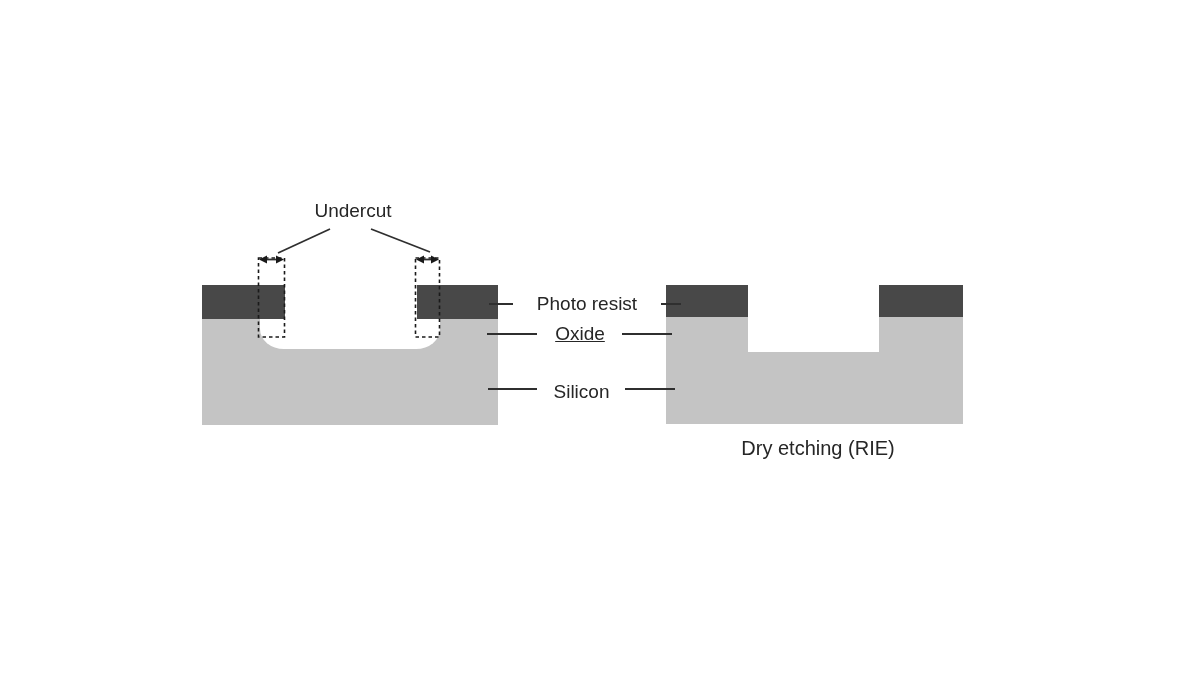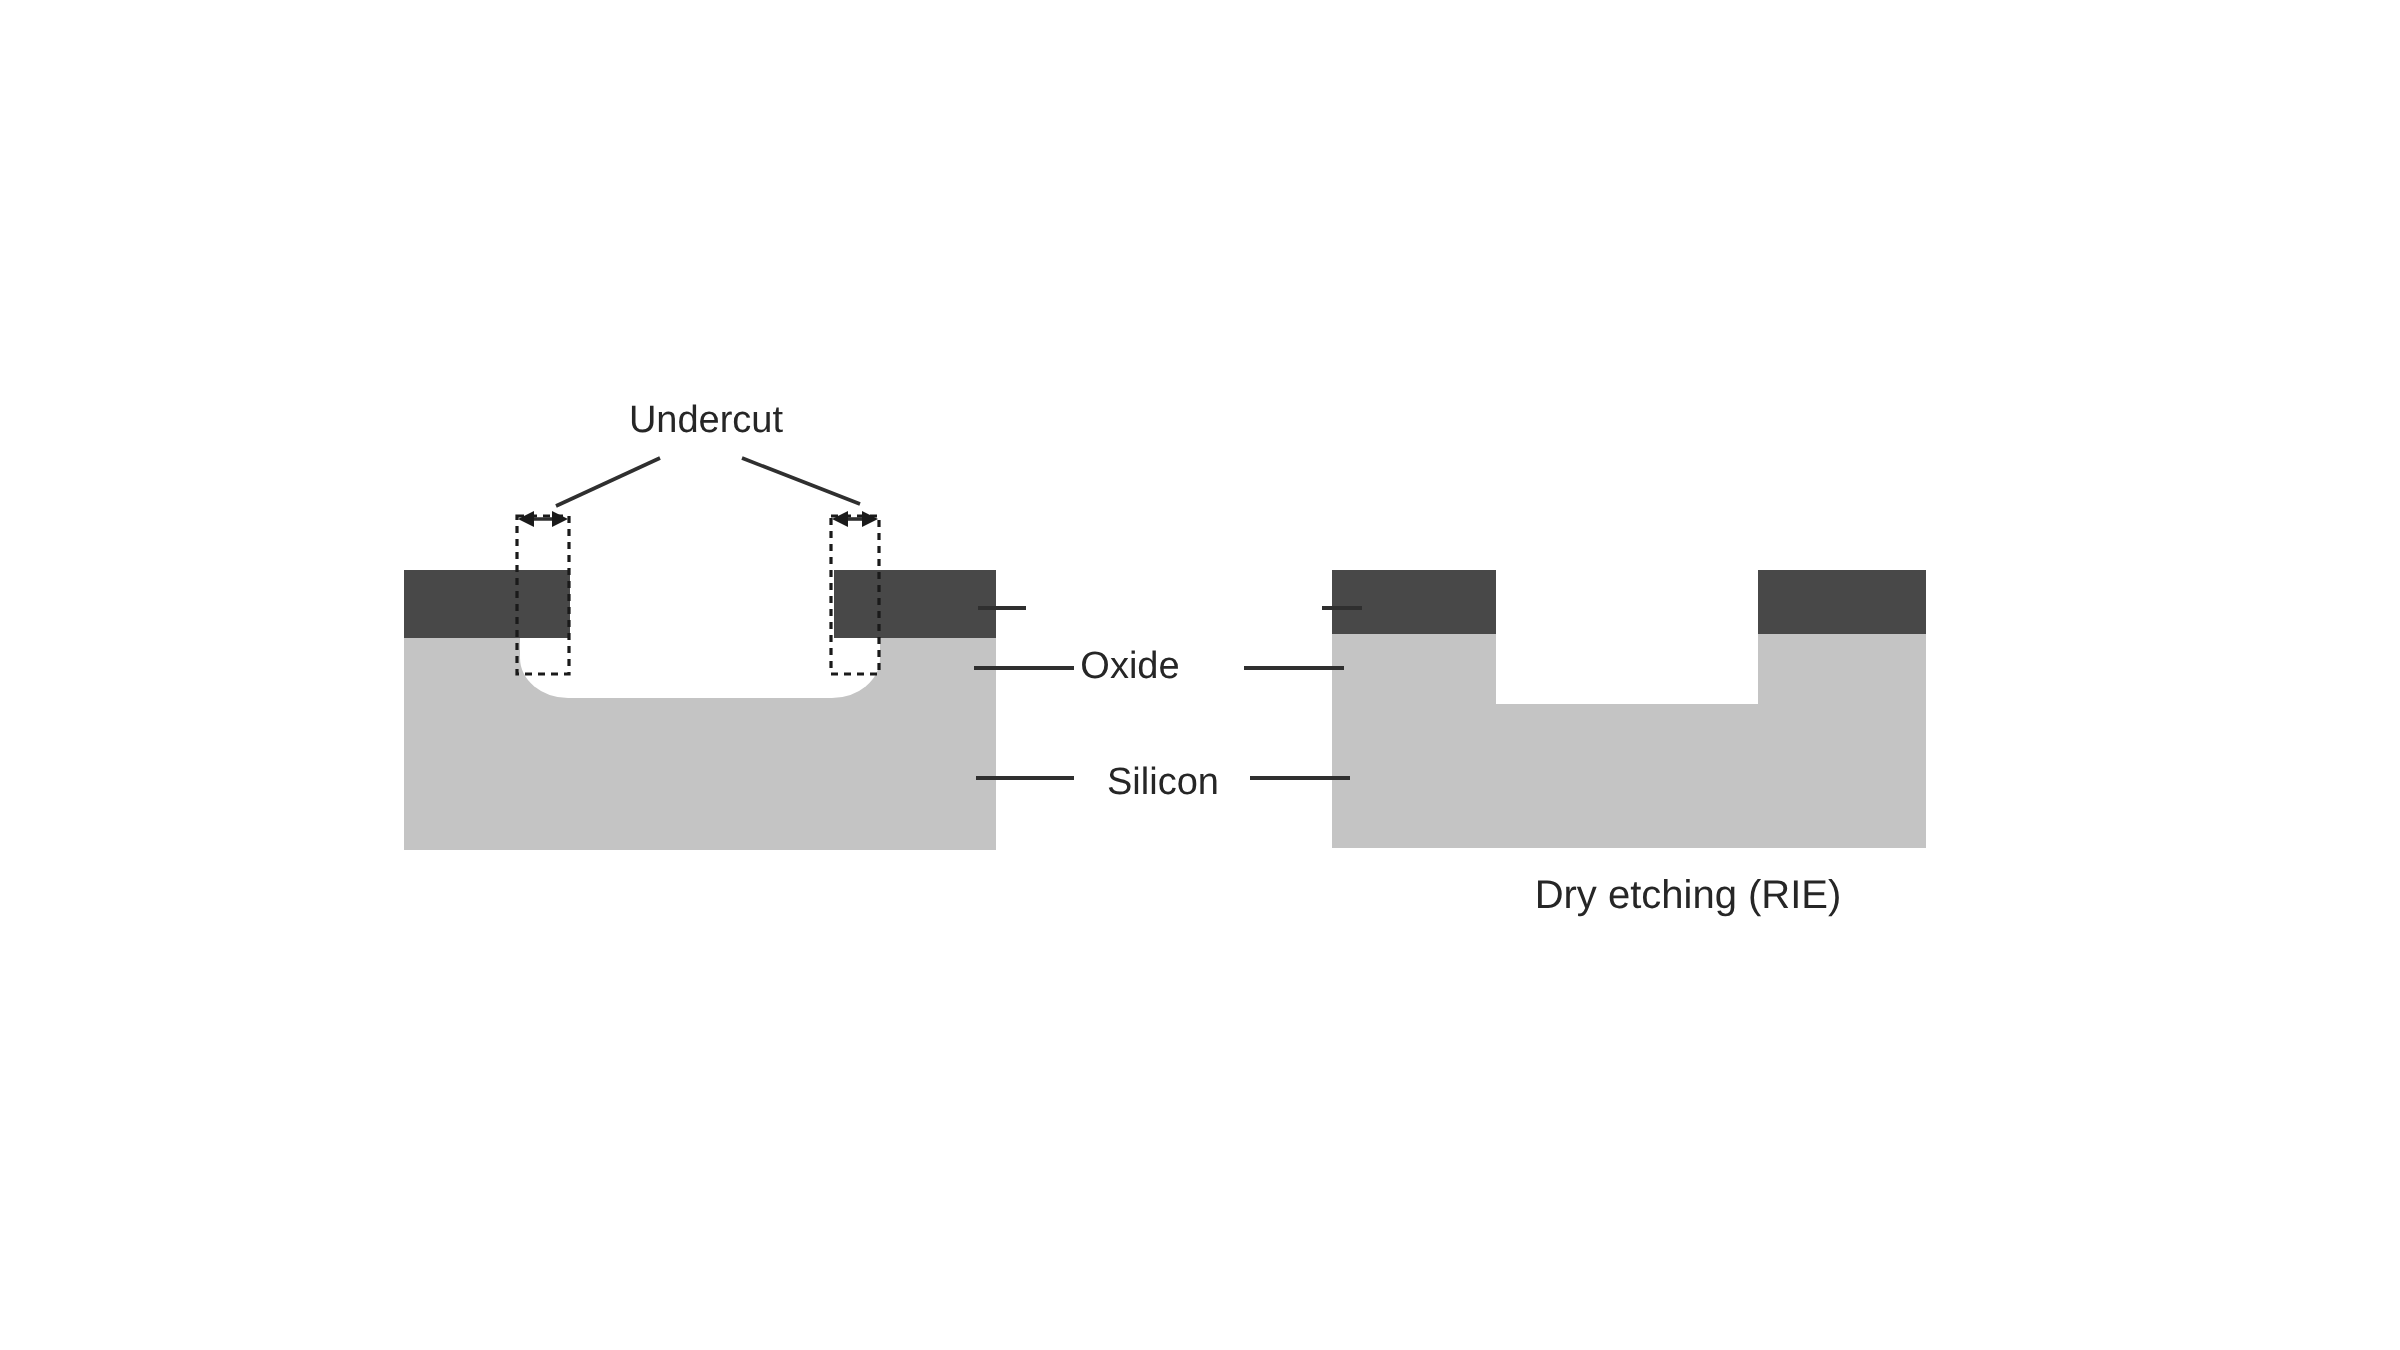--- a/index.html
+++ b/index.html
@@ -114,21 +114,22 @@
     <line class="ln" x1="489" y1="304" x2="513" y2="304"></line>
     <line class="ln" x1="661" y1="304" x2="681" y2="304"></line>
     <line class="ln" x1="487" y1="334" x2="537" y2="334"></line>
     <line class="ln" x1="622" y1="334" x2="672" y2="334"></line>
     <line class="ln" x1="488" y1="389" x2="537" y2="389"></line>
     <line class="ln" x1="625" y1="389" x2="675" y2="389"></line>
   </svg>
 
   <div class="abs label" style="left:280px; top:199px; width:146px;">Undercut</div>
 
+  <div class="abs label" style="left:513px; top:292px; width:148px;">Photo resist</div>
 
-  <div class="abs label" style="left:522px; top:322px; width:86px;">Oxide</div>
+  <div class="abs label" style="left:537px; top:322px; width:86px;text-decoration:underline;">Oxide</div>
 
   <div class="abs label" style="left:537px; top:380px; width:89px;">Silicon</div>
 
 
-  <div class="abs label caption" style="left:744px; top:436px; width:200px;">Dry etching (RIE)</div>
+  <div class="abs label caption" style="left:718px; top:436px; width:200px;">Dry etching (RIE)</div>
 
 </div>
 
 </body></html>

